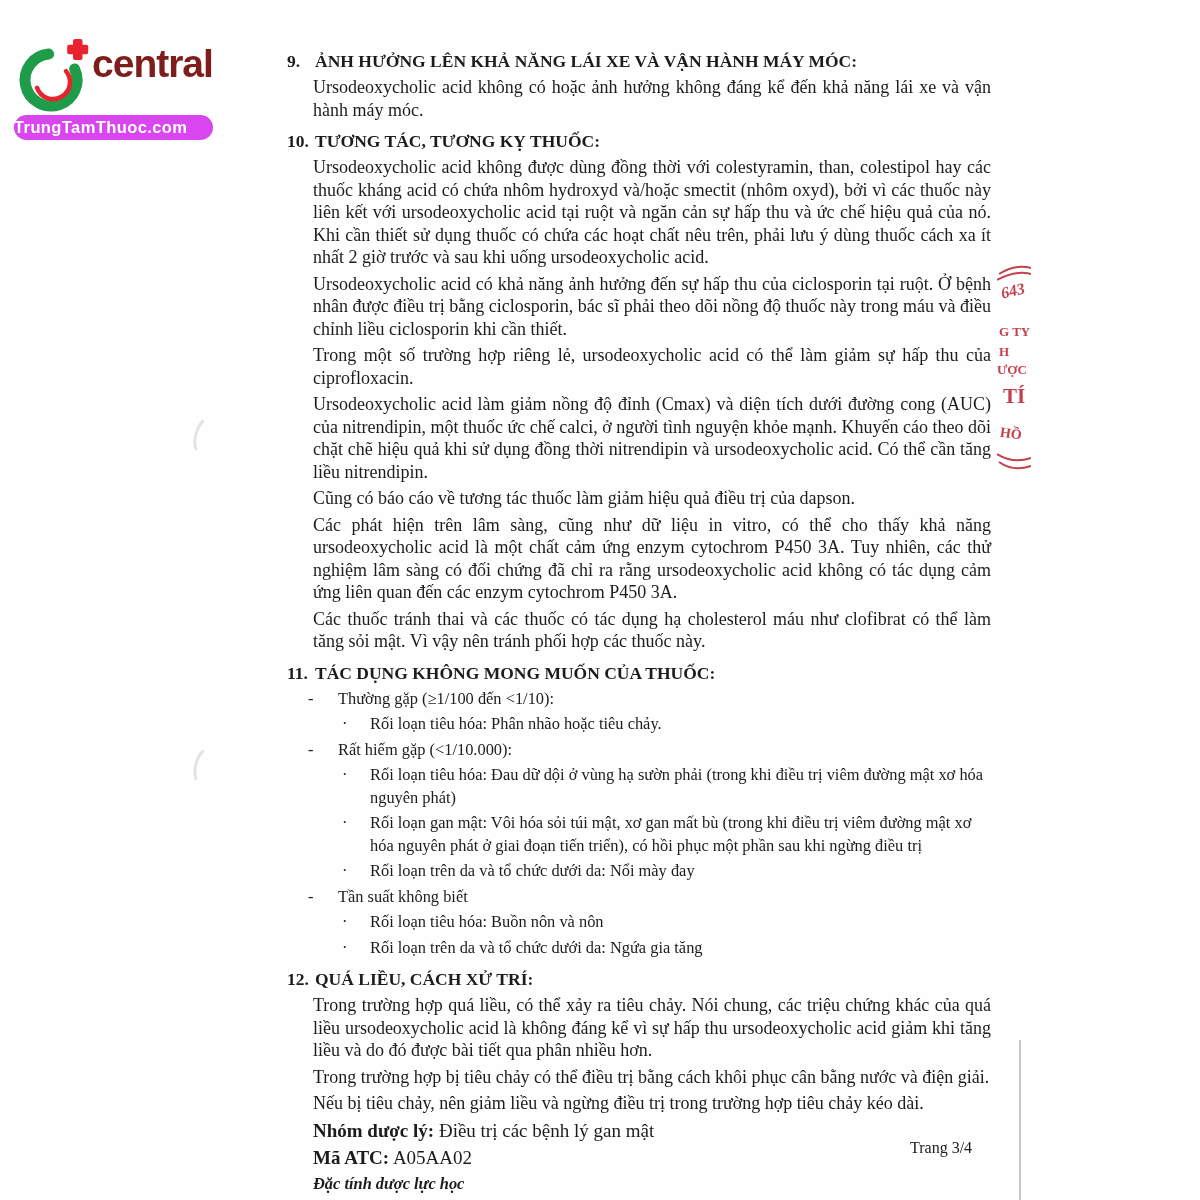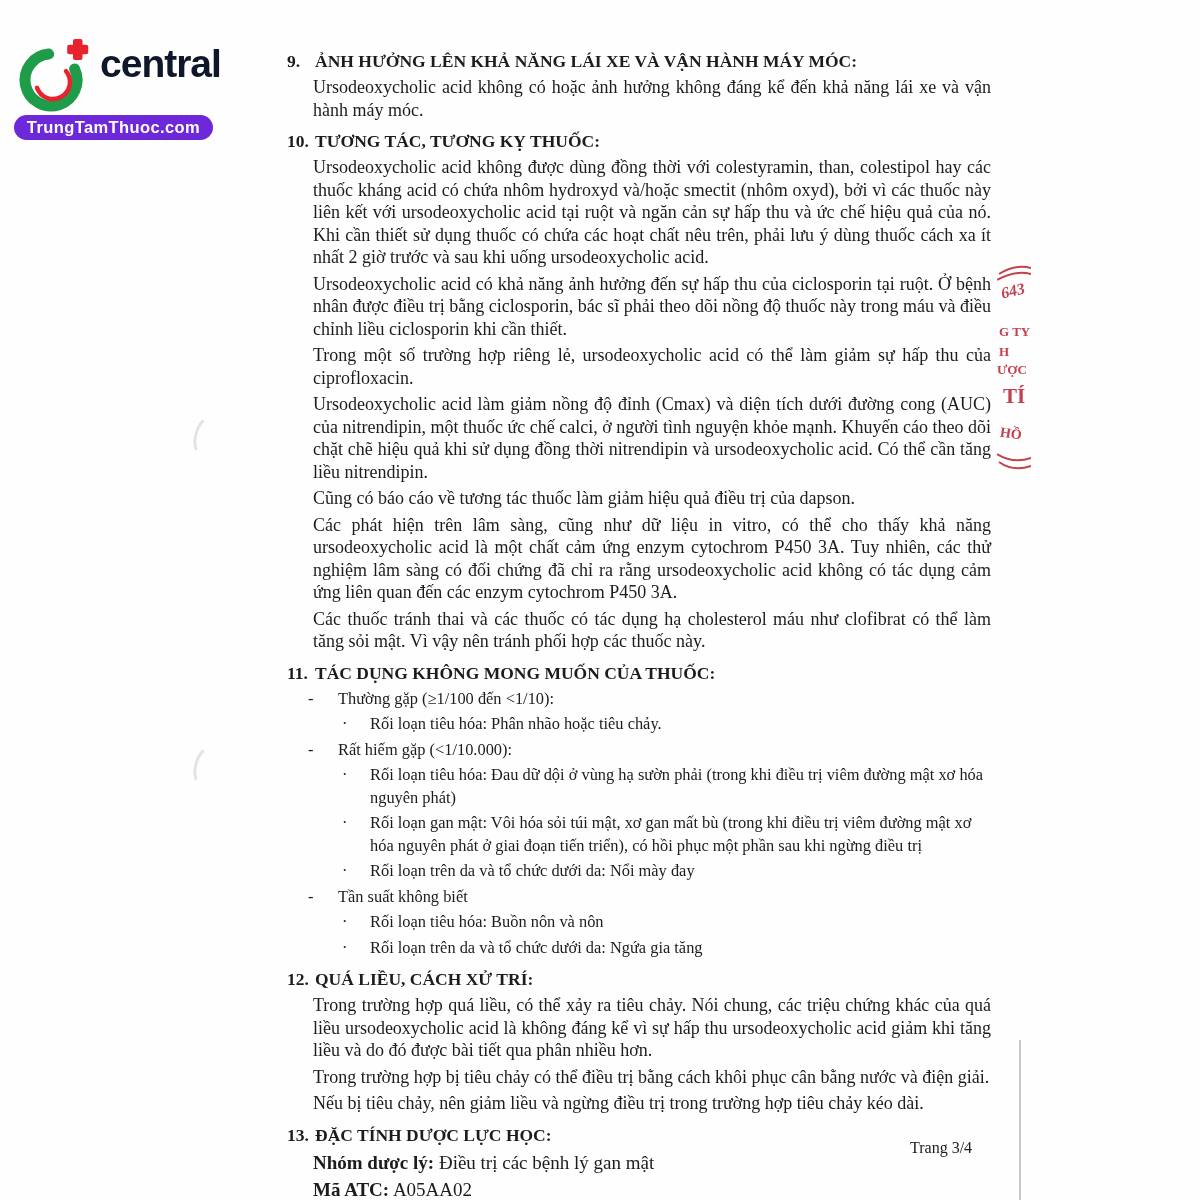--- a/index.html
+++ b/index.html
@@ -2,27 +2,27 @@
 <html><head>
 <meta charset="utf-8">
 <style>
   * { box-sizing: border-box; }
   body { margin:0; background:#ffffff; font-family:"Liberation Serif", serif; }
   .page { position:relative; width:1200px; height:1200px; background:#fefefe; color:#1c1c1c; overflow:hidden; }
 
   
   .logo { position:absolute; left:14px; top:36px; width:220px; height:110px; }
   .logo svg { position:absolute; left:0; top:0; }
-  .brand { position:absolute; left:86px; top:6px; font-family:"Liberation Sans",sans-serif;
-           font-weight:800; font-size:39px; letter-spacing:-1px; color:#0f172a; }
+  .brand { position:absolute; left:78px; top:6px; font-family:"Liberation Sans",sans-serif;
+           font-weight:800; font-size:39px; letter-spacing:-1px; color:#7f1d1d; }
   .brand-sub { position:absolute; left:92px; top:52px; font-family:"Liberation Sans",sans-serif;
            font-weight:700; font-size:19px; letter-spacing:1.5px; color:#1f9c49;margin-top:28px; }
-  .banner { position:absolute; left:0; top:79px; width:199px; height:25px; background:#6d28d9;
+  .banner { position:absolute; left:0; top:79px; width:199px; height:25px; background:#d946ef;
            border-radius:13px; color:#fff; font-family:"Liberation Sans",sans-serif;
-           font-weight:700; font-size:16.5px; text-align:center; line-height:25px; letter-spacing:.4px; }
+           font-weight:700; font-size:16.5px; line-height:25px; letter-spacing:.4px; }
 
   
   .content { position:absolute; left:287px; top:50px; width:704px; }
   .sec-head { display:flex; font-weight:bold; font-size:17.5px; line-height:23px; margin:9px 0 3px; }
   .sec-head .num { flex:0 0 28px; }
   section:first-child .sec-head { margin-top:0; }
   .para { margin:2px 0 4px 26px; text-align:justify; font-size:18px; line-height:22.5px; }
   .bullet { position:relative; font-size:16.4px; line-height:22.5px; margin:3px 0; }
   .bullet.lv1 { padding-left:51px; }
   .bullet.lv1 .marker { position:absolute; left:21px; }
@@ -117,24 +117,20 @@
         <span class="ttl">QUÁ LIỀU, CÁCH XỬ TRÍ:</span>
       </div>
       <div>
           <p class="para">Trong trường hợp quá liều, có thể xảy ra tiêu chảy. Nói chung, các triệu chứng khác của quá liều ursodeoxycholic acid là không đáng kể vì sự hấp thu ursodeoxycholic acid giảm khi tăng liều và do đó được bài tiết qua phân nhiều hơn.</p>
           <p class="para">Trong trường hợp bị tiêu chảy có thể điều trị bằng cách khôi phục cân bằng nước và điện giải.</p>
           <p class="para">Nếu bị tiêu chảy, nên giảm liều và ngừng điều trị trong trường hợp tiêu chảy kéo dài.</p>
         </div>
     </section>
 
     <section>
-      <div class="sec-head">
-        <span class="num">13.</span>
-        <span class="ttl">ĐẶC TÍNH DƯỢC LỰC HỌC:</span>
-      </div>
       <p class="labeled">
         <b>Nhóm dược lý:</b>
         <span>Điều trị các bệnh lý gan mật</span>
       </p>
       <p class="labeled">
         <b>Mã ATC:</b>
         <span>A05AA02</span>
       </p>
       <p class="sub-ital">Đặc tính dược lực học</p>
     </section>

